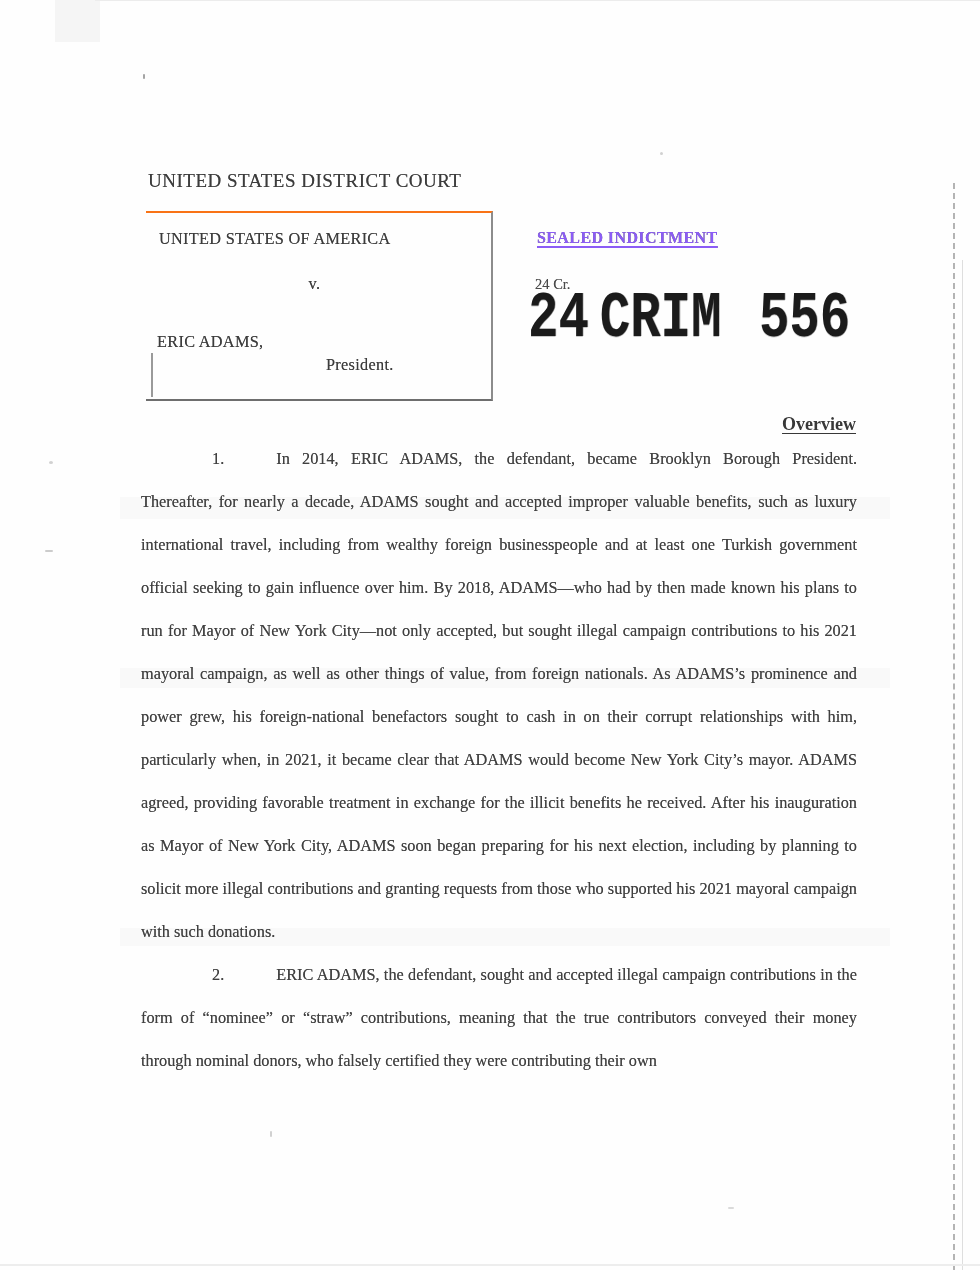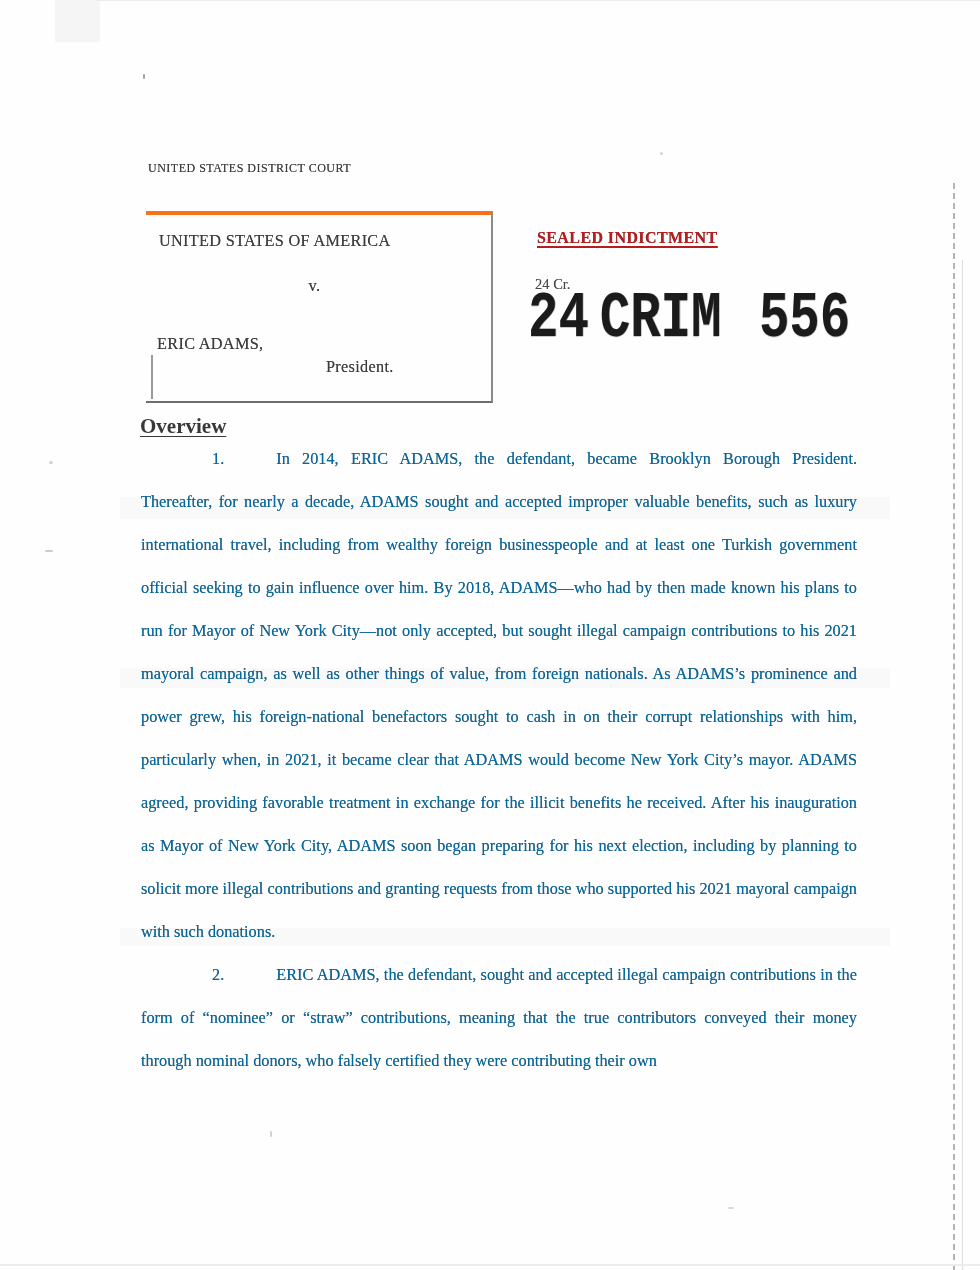--- a/index.html
+++ b/index.html
@@ -15,49 +15,49 @@
     background: #fefefe;
     color: #3a3a3a;
   }
   
   .scantext {
     color: #3c3c3c;
     text-shadow: 0 0 0.6px rgba(80,80,80,0.75);
   }
   
   .court-header {
-    position: absolute; left: 148px; top: 158px;
-    font-size: 12px; letter-spacing: 0.5px; line-height: 21px;
+    position: absolute; left: 148px; top: 170px;
+    font-size: 19px; letter-spacing: 0.5px; line-height: 21px;
     white-space: nowrap;
   }
   
   .caption-box {
     position: absolute; left: 146px; top: 211px;
     width: 345px; height: 186px;
-    border-top: 4px solid #f97316;
+    border-top: 2px solid #f97316;
     border-right: 2px solid #8c8c8c;
     border-bottom: 2px solid #6e6e6e;
   }
   .caption-box .left-partial {
     position: absolute; left: 5px; bottom: 2px;
     width: 2px; height: 44px; background: #9a9a9a;
   }
   .caption-line { position: absolute; font-size: 16.3px; letter-spacing: 0.3px; white-space: nowrap; }
   .cap-plaintiff { left: 13px; top: 16px; }
   .cap-versus    { left: 0; right: 8px; top: 61px; text-align: center; }
   .cap-defname   { left: 11px; top: 100px; margin-top: 19px; }
   .cap-deflabel  { left: 180px; top: 142px; }
   
   .doc-title {
     position: absolute; left: 537px; top: 229px;
     font-size: 16px; font-weight: bold; letter-spacing: 0.4px;
     text-decoration: underline;
     text-underline-offset: 3px;
     text-decoration-thickness: 1.5px;
-    color: #b91c1c;
+    color: #8b5cf6;
     text-shadow: 0 0 0.6px rgba(60,60,60,0.8);
   }
   .case-number {
     position: absolute; left: 535px; top: 270px;
     font-size: 14.5px; color: #4a4a4a; margin-top: 6px;
   }
   .crim-stamp {
     position: absolute; left: 528px; top: 290px;
     font-family: "Liberation Mono", monospace;
     font-weight: bold; font-size: 65px; line-height: 58px;
@@ -67,33 +67,33 @@
     white-space: nowrap;
     filter: blur(0.35px) contrast(1.15);
     opacity: 0.92;
     text-shadow: 1px 0 0 rgba(40,40,40,0.35), 0 1px 0 rgba(40,40,40,0.25);
   }
   .crim-stamp .s2 { margin-left: 14px; }
   .crim-stamp .s3 { margin-left: 48px; }
   
   .section-heading {
     position: absolute; left: 140px; top: 414px; width: 716px;
-    text-align: left; font-size: 21px; font-weight: bold;
+    text-align: right; font-size: 18px; font-weight: bold;
     color: #383838;
   }
   .section-heading span {
     text-decoration: underline;
     text-underline-offset: 3px;
     text-decoration-thickness: 1.3px;
   }
   .body-text {
     position: absolute; left: 141px; top: 437px; width: 716px;
     font-size: 16.3px; line-height: 43px;
     text-align: justify;
-    color: #0369a1;
+    color: #404040;
   }
   .body-text p { margin: 0; text-indent: 71px; }
   .pnum { margin-right: 52px; }
   
   .edge-dashed-right {
     position: absolute; left: 953px; top: 183px; height: 1087px; width: 0;
     border-right: 2px dashed rgba(105,105,105,0.5);
   }
   .edge-faint-right {
     position: absolute; left: 962px; top: 260px; height: 1010px; width: 1px;

